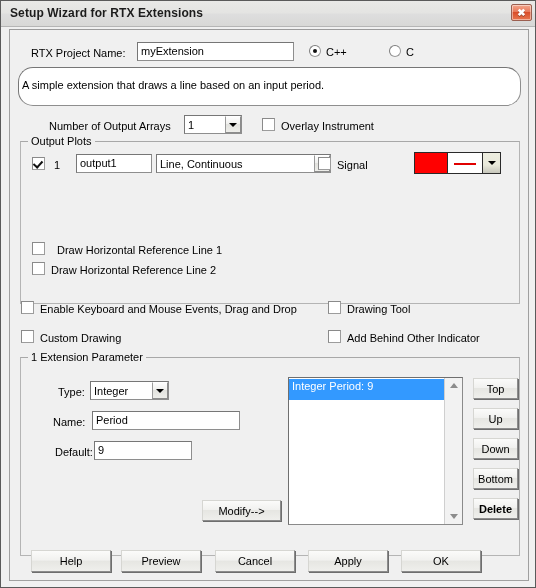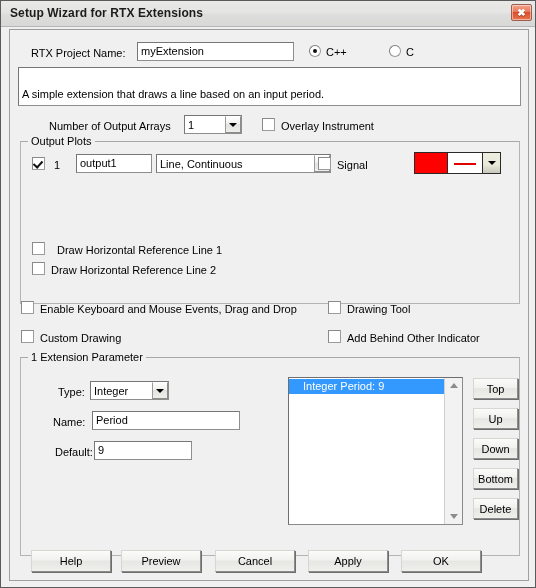--- a/index.html
+++ b/index.html
@@ -98,22 +98,23 @@
     color: #000;
     padding: 0 0 0 3px;
     line-height: 1;
     display: flex;
     align-items: center;
     overflow: hidden;
     white-space: nowrap;
   }
   .multiline {
     align-items: flex-start;
-    padding-top: 19px;
+    padding-top: 10px;
     line-height: 14px;
+    border-radius: 15px;
   }
 
   .combo {
     position: absolute;
     box-sizing: border-box;
     background: #ffffff;
     border: 1px solid #8e8e8e;
     border-top-color: #767676;
     border-left-color: #767676;
     font-size: 11px;
@@ -286,24 +287,24 @@
   #param-list-items {
     position: absolute;
     left: 0;
     top: 0;
     right: 17px;
     bottom: 0;
     background: #ffffff;
     padding-top: 1px;
   }
   .list-item {
-    height: 15px;
+    height: 21px;
     line-height: 15px;
     font-size: 11px;
-    padding-left: 14px;
+    padding-left: 3px;
     white-space: nowrap;
     overflow: hidden;
   }
   .list-item.selected {
     background: #3399ff;
     color: #ffffff;
   }
   #param-scrollbar {
     position: absolute;
     right: 0;
@@ -423,36 +424,37 @@
       <span class="carrow"></span>
     </div>
 
 
     <div class="lbl" style="left:43px; top:386px;">Name:</div>
     <div class="txtfield" style="left:82px; top:381px; width:148px; height:19px;">Period</div>
 
     <div class="lbl" style="left:37px; top:416px;margin-left:8px;">Default:</div>
     <div class="txtfield" style="left:84px; top:411px; width:98px; height:19px;">9</div>
 
+    <div class="btn" style="left:192px; top:470px; width:79px; height:21px;">Modify--&gt;</div>
 
     <div id="param-listbox" style="left:278px; top:347px; width:175px; height:148px;">
       <div id="param-list-items">
         <div class="list-item selected">Integer Period: 9</div>
       </div>
       <div id="param-scrollbar">
         <div class="sb-arrow up"></div>
         <div class="sb-arrow down"></div>
       </div>
     </div>
 
     <div class="btn" style="left:463px; top:348px; width:45px; height:21px;">Top</div>
     <div class="btn" style="left:463px; top:378px; width:45px; height:21px;">Up</div>
     <div class="btn" style="left:463px; top:408px; width:45px; height:21px;">Down</div>
     <div class="btn" style="left:463px; top:438px; width:45px; height:21px;">Bottom</div>
-    <div class="btn" style="left:463px; top:468px; width:45px; height:21px;">Delete</div>
+    <div class="btn" style="left:463px; top:468px; width:45px; height:21px;font-weight:bold;">Delete</div>
 
     <div class="btn" style="left:21px; top:520px; width:80px; height:22px;">Help</div>
     <div class="btn" style="left:111px; top:520px; width:80px; height:22px;">Preview</div>
     <div class="btn" style="left:205px; top:520px; width:80px; height:22px;">Cancel</div>
     <div class="btn" style="left:391px; top:520px; width:80px; height:22px;">OK</div>
     <div class="btn" style="left:298px; top:520px; width:80px; height:22px;">Apply</div>
 
   </div>
 </div>
 

